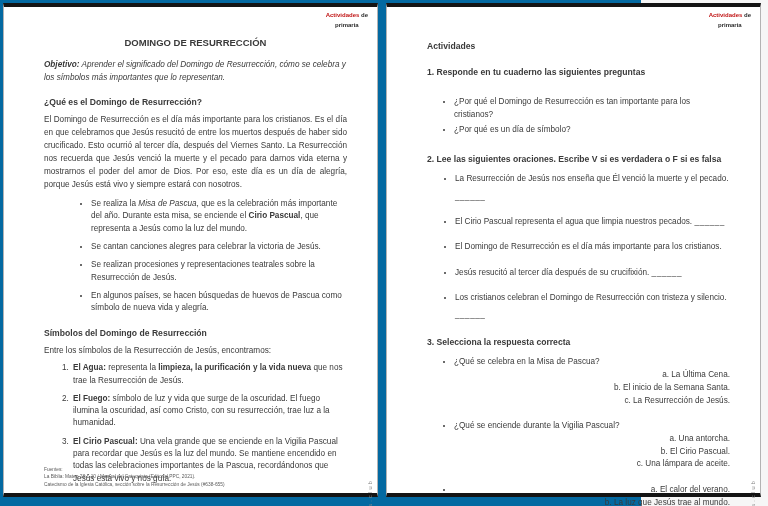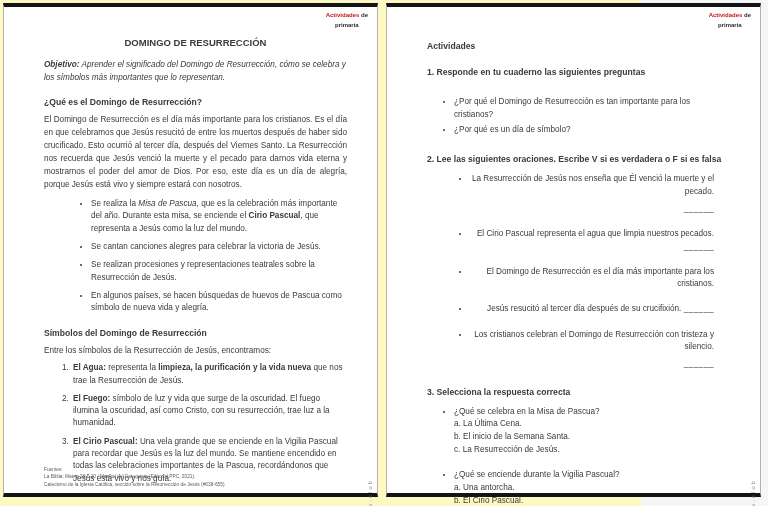--- a/index.html
+++ b/index.html
@@ -3,21 +3,21 @@
 <meta charset="utf-8">
 <style>
   html,body{margin:0;padding:0;}
   body{
     width:768px;height:506px;
     background:#f6f6f6;
     font-family:"Liberation Sans", sans-serif;
     color:#3a3a3a;
     overflow:hidden;
   }
-  .canvas{position:relative;width:641px;height:506px;background:#fef9c3;}
+  .canvas{position:relative;width:641px;height:506px;background:#0369a1;}
   .page{
     position:absolute;top:3px;width:375px;height:494px;
     background:#ffffff;
     border-left:1px solid #b3b3b3;border-right:1px solid #b3b3b3;
     border-top:4px solid #141414;border-bottom:4px solid #141414;
     box-sizing:border-box;
   }
   .page-left{left:3px;}
   .page-right{left:386px;}
 
@@ -49,27 +49,27 @@
     transform:rotate(-90deg);transform-origin:bottom right;
     font-size:5.5px;letter-spacing:2.2px;color:#8a8a8a;
     white-space:nowrap;
   }
 
   
   .act-h{font-weight:bold;font-size:8.6px;margin:10px 0 11px;}
   .q-h{font-weight:bold;font-size:8.6px;margin:16px 0 9px;}
   ul.q1{margin:18px 0;padding-left:27px;}
   ul.q1 li{font-size:8.2px;line-height:1.6;margin-bottom:2px;list-style:disc;}
-  ul.tf{margin:4px 16px;padding-left:27px;text-align:right;}
+  ul.tf{margin:4px 1px;padding-left:27px;}
   ul.tf li{font-size:8.2px;line-height:1.5;margin-bottom:13px;list-style:disc;}
   .blank{color:#4a4a4a;letter-spacing:0.5px;}
   .blank-break{display:block;margin-top:5px;}
   ul.mc{margin:4px 0;padding-left:27px;}
   ul.mc li{font-size:8.2px;line-height:1.55;margin-bottom:13px;list-style:disc;}
-  .mc .opt{line-height:1.55;}
+  .mc .opt{line-height:1.55;text-align:right;}
 </style>
 </head>
 <body>
 
 <div class="canvas">
 
   <div class="page page-left">
     <div class="logo">
       <div><span class="red">Actividades</span> <span>de</span></div>
       <div>primaria</div>

